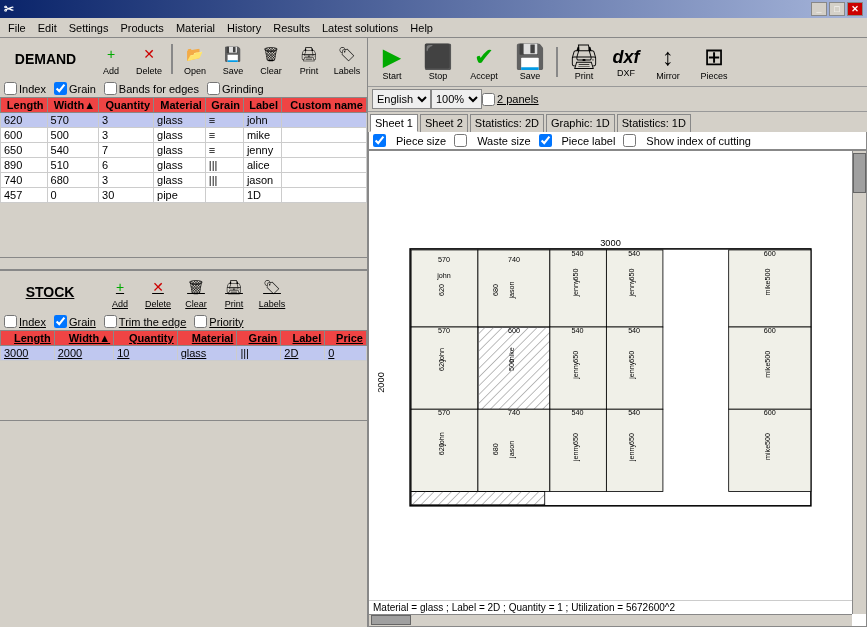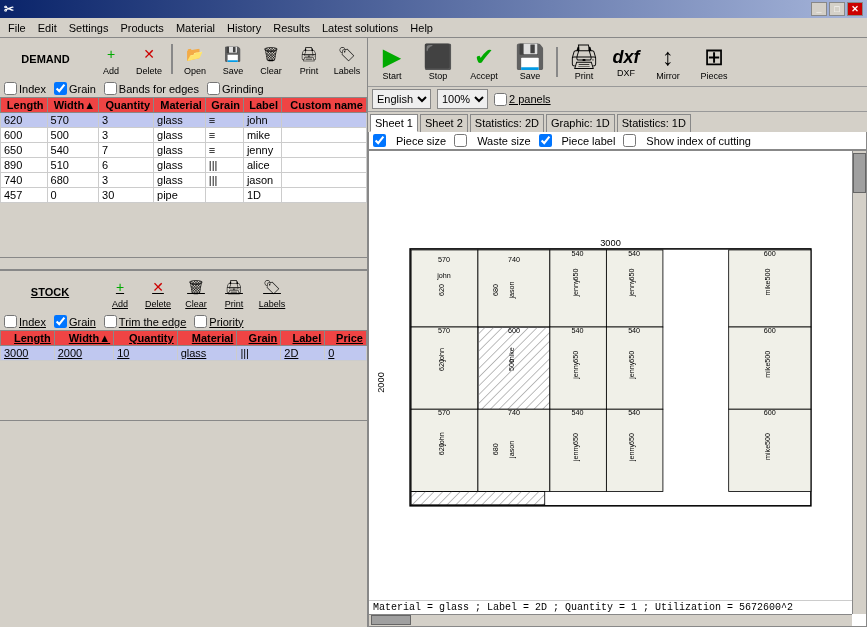--- a/index.html
+++ b/index.html
@@ -58,21 +58,21 @@
     }
 
     
     .demand-section {
       flex: 0 0 auto;
     }
     .section-header {
       background: #d4d0c8;
       padding: 2px 4px;
       font-weight: bold;
-      font-size: 11px;
+      font-size: 14px;
       text-align: center;
     }
     .toolbar {
       background: #d4d0c8;
       padding: 2px;
       display: flex;
       align-items: center;
       gap: 2px;
       border-bottom: 1px solid #999;
     }
@@ -165,21 +165,20 @@
       border: 1px solid transparent;
       font-size: 9px;
     }
     .big-btn-icon { font-size: 24px; }
 
     
     .lang-bar {
       display: flex;
       align-items: center;
       padding: 2px 4px;
-      gap: 6px;
       background: #d4d0c8;
       border-bottom: 1px solid #999;
     }
     .lang-select, .zoom-select {
       height: 20px;
       font-size: 11px;
       border: 1px solid #888;
     }
 
     
@@ -253,21 +252,20 @@
       top: 0; left: 0; right: 14px; bottom: 12px;
       overflow: hidden;
     }
     
     
     .info-bar {
       padding: 1px 4px;
       font-size: 10px;
       background: white;
       border-top: 1px solid #ccc;
-      font-family: Liberation Mono, monospace;
     }
 
     .demand-table-wrap {
       height: 160px;
       overflow-y: auto;
       overflow-x: auto;
     }
     .stock-table-wrap {
       height: 90px;
       overflow-y: auto;

